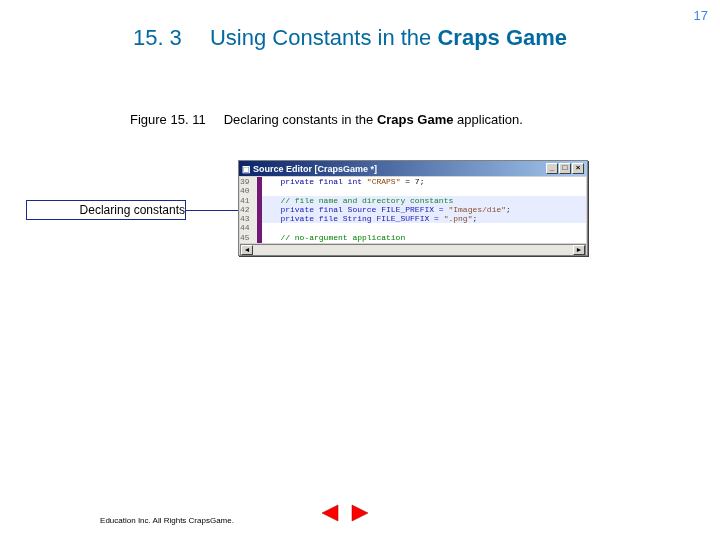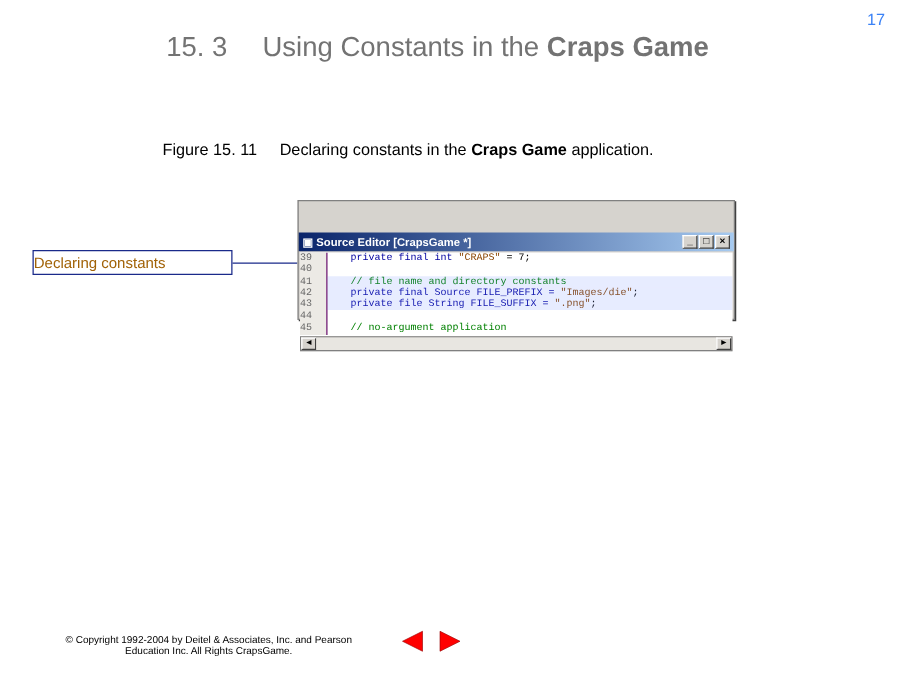--- a/index.html
+++ b/index.html
@@ -18,21 +18,21 @@
     font-size: 13px;
     color: #3b82f6;
   }
   .section-heading {
     position: absolute;
     top: 24px;
     left: 80px;
     width: 540px;
     text-align: center;
     font-size: 22px;
-    color: #737373;
+    color: #0369a1;
     line-height: 1.25;
   }
   .section-heading .secnum {
     font-weight: normal;
     margin-right: 22px;
   }
   .section-heading .title-line1 { white-space: nowrap; }
   .figure-caption {
     position: absolute;
     top: 112px;
@@ -42,23 +42,23 @@
   }
   .callout-box {
     position: absolute;
     top: 200px;
     left: 26px;
     width: 160px;
     height: 20px;
     border: 1px solid #1a2a8a;
     background: #fff;
     font-size: 12px;
-    text-align: left;
+    text-align: right;
     line-height: 18px;
-    color: #a16207;
+    color: #000000;
   }
   .callout-connector {
     position: absolute;
     top: 210px;
     left: 186px;
     width: 52px;
     height: 1px;
     background: #1a2a8a;
   }
   .editor-window {
@@ -74,21 +74,20 @@
   .editor-titlebar {
     height: 15px;
     background: linear-gradient(to right, #0a246a, #a6caf0);
     color: #fff;
     font-size: 9px;
     font-weight: bold;
     padding: 1px 3px;
     display: flex;
     align-items: center;
     justify-content: space-between;
-    margin-top: 25px;
   }
   .editor-titlebar .tbtns { display: flex; gap: 1px; }
   .editor-titlebar .tbtn {
     width: 12px; height: 11px;
     background: #d6d3ce;
     border: 1px solid #fff;
     border-right-color: #404040;
     border-bottom-color: #404040;
     font-size: 8px;
     line-height: 8px;
@@ -99,21 +98,21 @@
     position: relative;
     height: 66px;
     background: #fff;
     margin: 1px;
     overflow: hidden;
     display: flex;
   }
   .gutter {
     width: 22px;
     background: #eceae5;
-    border-right: 1px solid #701a75;
+    border-right: 5px solid #701a75;
     font-size: 8px;
     color: #666;
     text-align: right;
     padding-right: 17px;
     line-height: 9.3px;
     font-family: "Courier New", monospace;
   }
   .code-lines {
     flex: 1;
     font-family: "Courier New", monospace;
@@ -226,21 +225,21 @@
 <span class="cm">   // no-argument application</span></div>
   </div>
   <div class="hscroll">
     <div class="arrow">◄</div>
     <div class="track"></div>
     <div class="arrow">►</div>
   </div>
 </div>
 
 <div class="footer">
-  <span>© Copyright 1992-2004 by Deitel &amp; Associates, Inc. and Pearson</span><br>
+  <br>
   <span>Education Inc. All Rights CrapsGame.</span>
 </div>
 
 <div class="nav-arrows">
   <svg width="20" height="18">
     <polygon points="18,1 2,9 18,17" fill="#ff0000" stroke="#900" stroke-width="0.5"></polygon>
   </svg>
   <svg width="20" height="18">
     <polygon points="2,1 18,9 2,17" fill="#ff0000" stroke="#900" stroke-width="0.5"></polygon>
   </svg>

